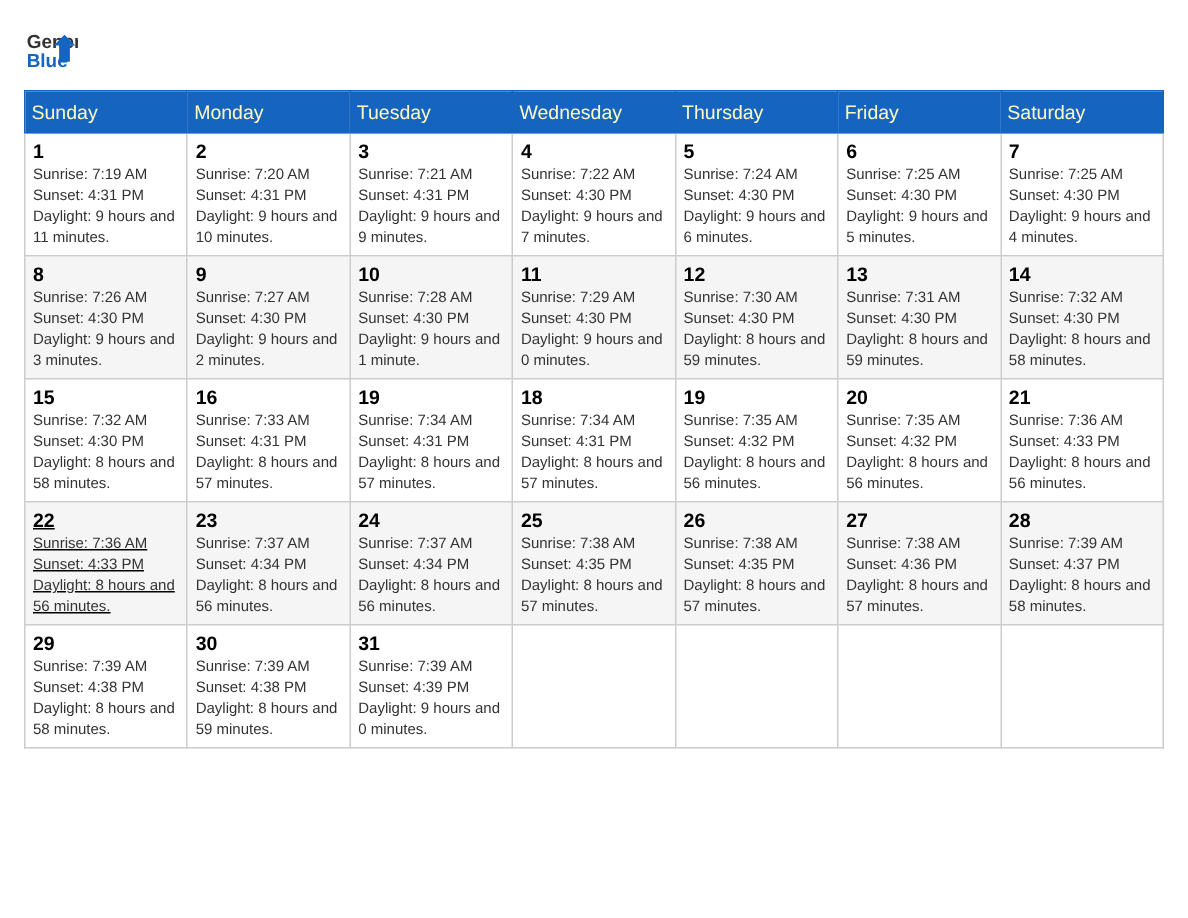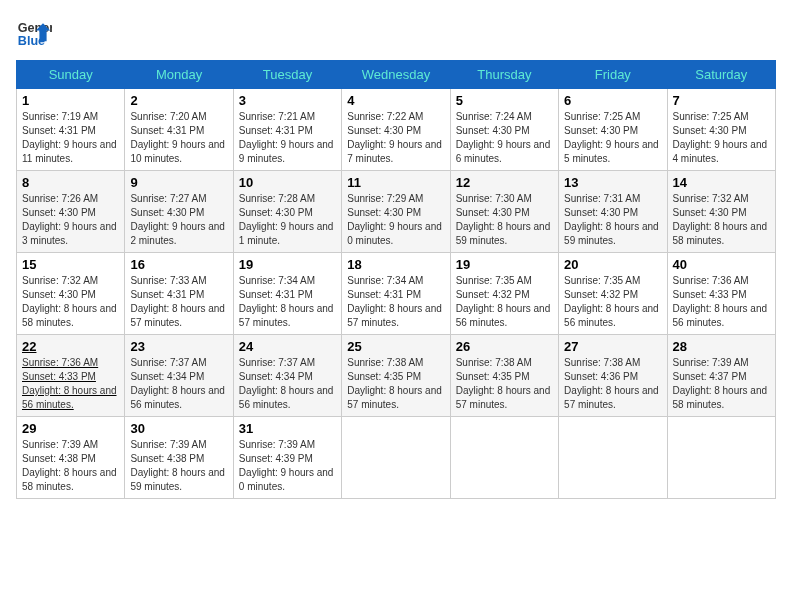--- a/index.html
+++ b/index.html
@@ -37,23 +37,23 @@
       font-size: 15px;
       color: #555;
     }
     .calendar {
       width: 100%;
       border-collapse: collapse;
       font-size: 11px;
     }
     .calendar th {
       background-color: #1565C0;
-      color: #5eead4;
+      color: #fef9c3;
       padding: 6px 4px;
-      text-align: center;
+      text-align: left;
       font-size: 13px;
       font-weight: normal;
       border: 1px solid #1565C0;
     }
     .calendar td {
       border: 1px solid #ccc;
       padding: 4px 5px;
       vertical-align: top;
       width: calc(100% / 7);
       height: 80px;
@@ -188,21 +188,21 @@
       </td>
         <td style="background-color: rgb(255, 255, 255);">
         <span class="day-num">19</span>
         <span class="day-info">Sunrise: 7:35 AM<br>Sunset: 4:32 PM<br>Daylight: 8 hours and 56 minutes.</span>
       </td>
         <td style="background-color: rgb(255, 255, 255);">
         <span class="day-num">20</span>
         <span class="day-info">Sunrise: 7:35 AM<br>Sunset: 4:32 PM<br>Daylight: 8 hours and 56 minutes.</span>
       </td>
         <td style="background-color: rgb(255, 255, 255);">
-        <span class="day-num">40</span>
+        <span class="day-num">21</span>
         <span class="day-info">Sunrise: 7:36 AM<br>Sunset: 4:33 PM<br>Daylight: 8 hours and 56 minutes.</span>
       </td>
       </tr>
       <tr>
         <td style="background-color: rgb(245, 245, 245); text-decoration: underline;">
         <span class="day-num">22</span>
         <span class="day-info">Sunrise: 7:36 AM<br>Sunset: 4:33 PM<br>Daylight: 8 hours and 56 minutes.</span>
       </td>
         <td style="background-color: rgb(245, 245, 245);">
         <span class="day-num">23</span>

